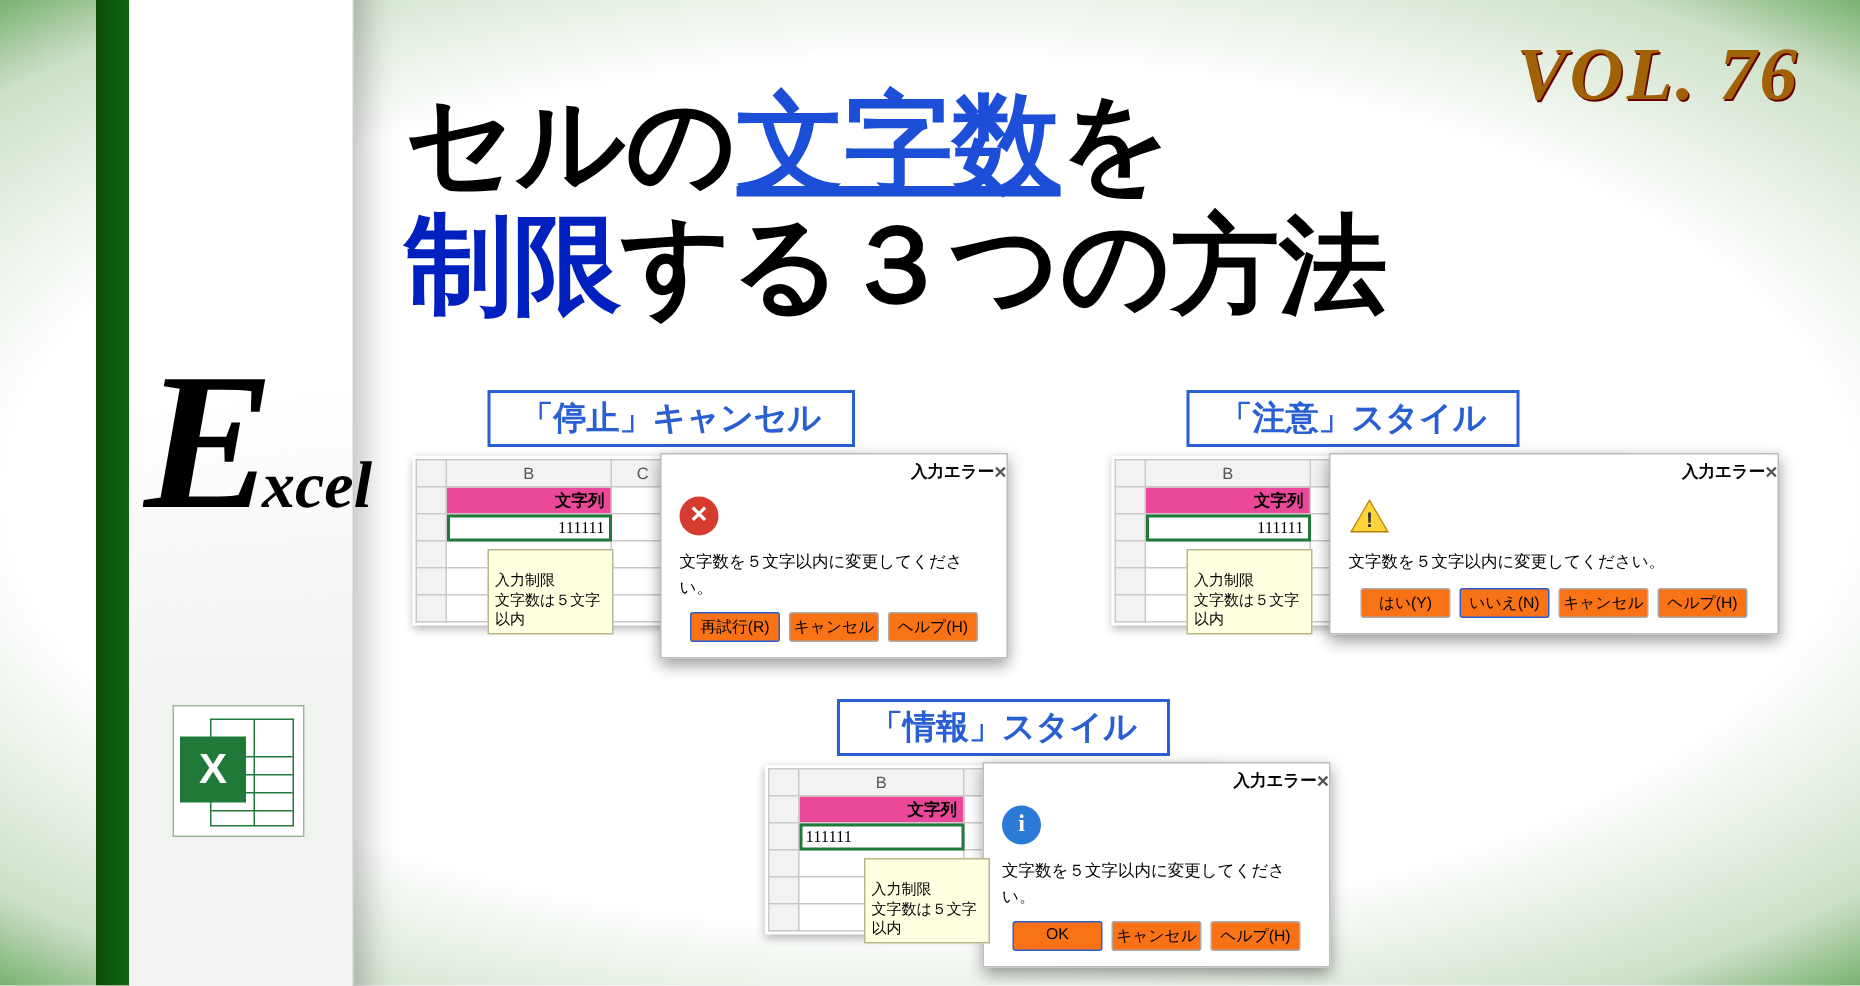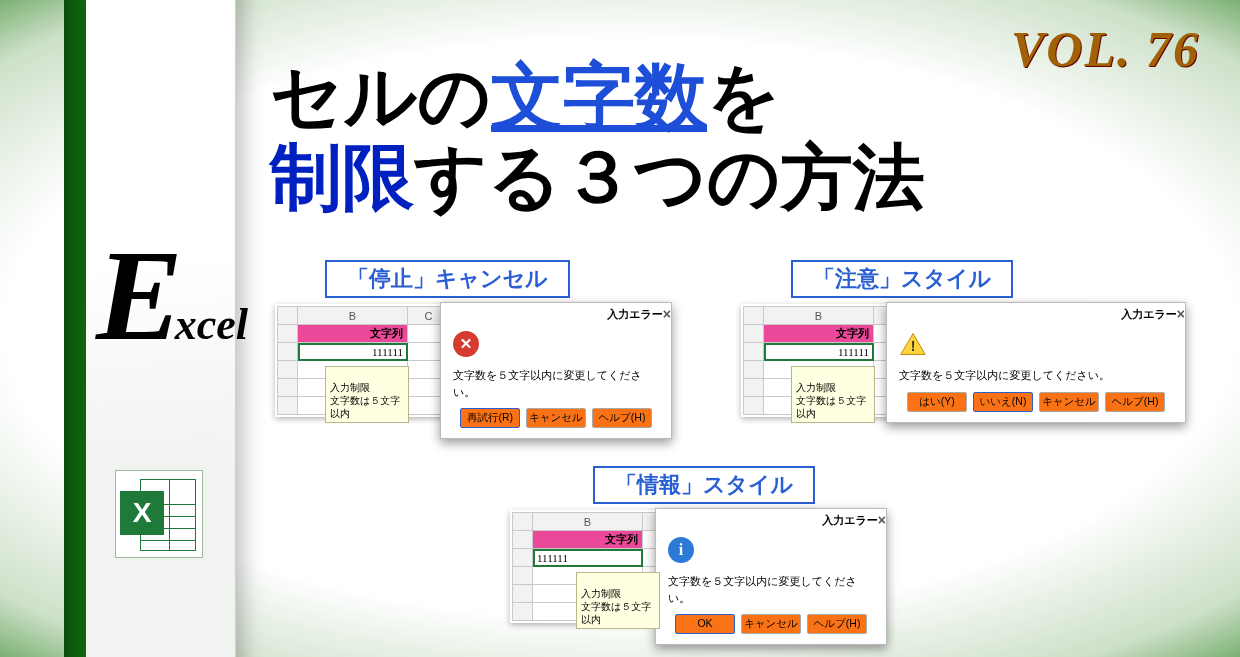--- a/index.html
+++ b/index.html
@@ -57,21 +57,21 @@
 
   .style-label {
     display: inline-block; border: 2px solid #2a5fd4; color: #2a5fd4;
     background: #fff; padding: 2px 20px; font-weight: bold; font-size: 22px;
   }
 
   .block1 { position:absolute; left: 275px; top: 260px; }
   .block2 { position:absolute; left: 741px; top: 260px; }
   .block3 { position:absolute; left: 510px; top: 466px; }
   .block .style-label { margin-left: 50px; margin-bottom: 6px; }
-  .block3 .style-label { margin-left: 83px; }
+  .block3 .style-label { margin-left: 48px; }
 
   .panel-row { display:flex; align-items:flex-start; gap: 8px; box-shadow: 0 2px 6px rgba(0,0,0,.3); background:#fff; padding:2px; }
 
   
   .sheet { border-collapse: collapse; font-size: 11px; background:#fff;}
   .sheet th, .sheet td { border:1px solid #c9c9c9; height:18px; padding:0 4px; }
   .sheet th { background:#f2f2f2; font-weight:normal; color:#555; text-align:center; }
   .sheet th.rowh { width:20px; }
   .sheet th.colh { width:42px; }
   .sheet th.colh.wide { width:110px; }

